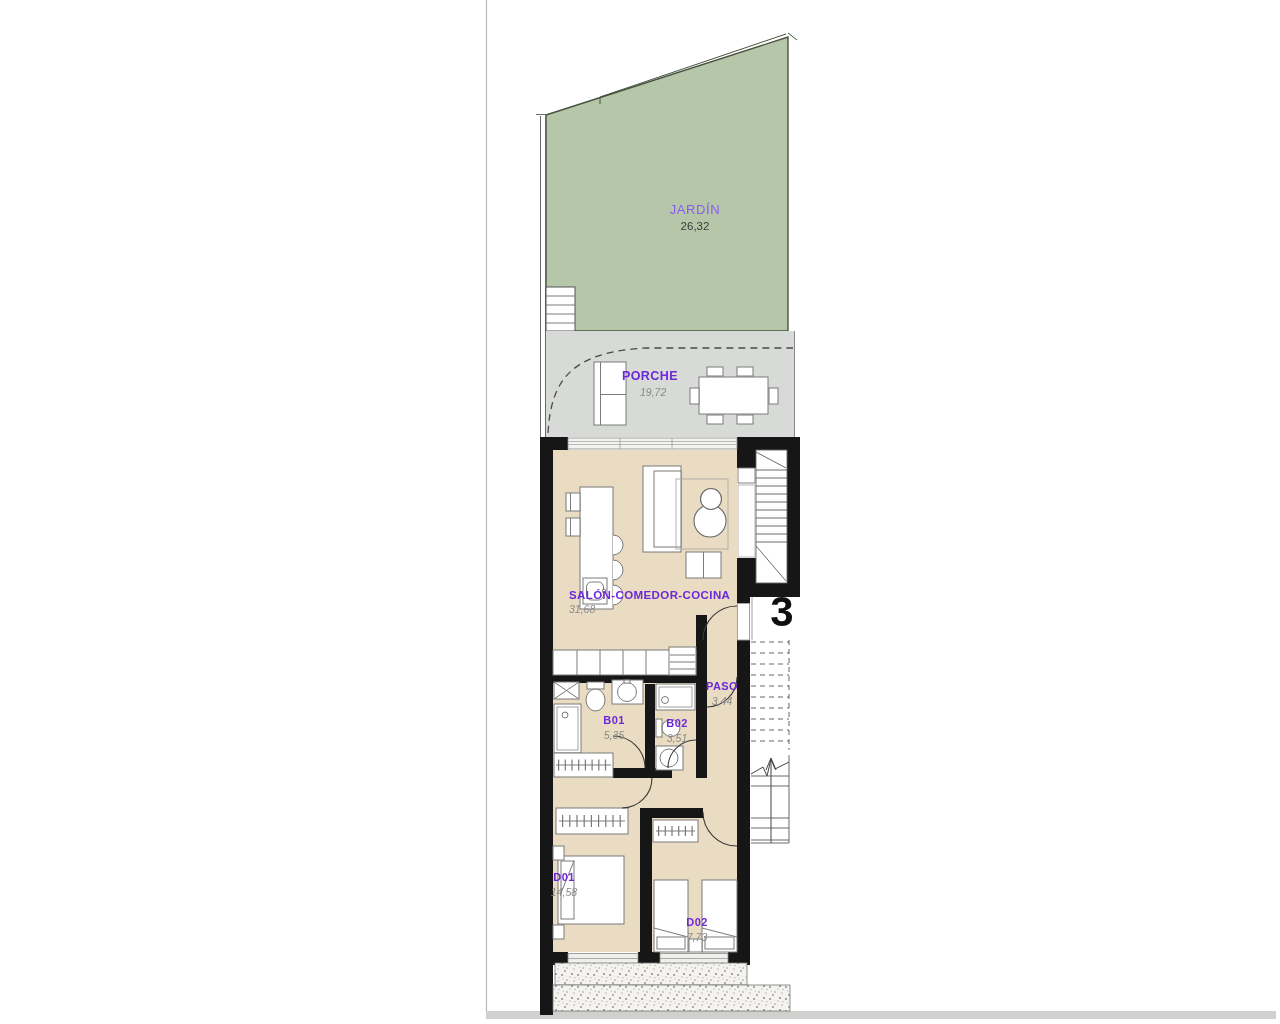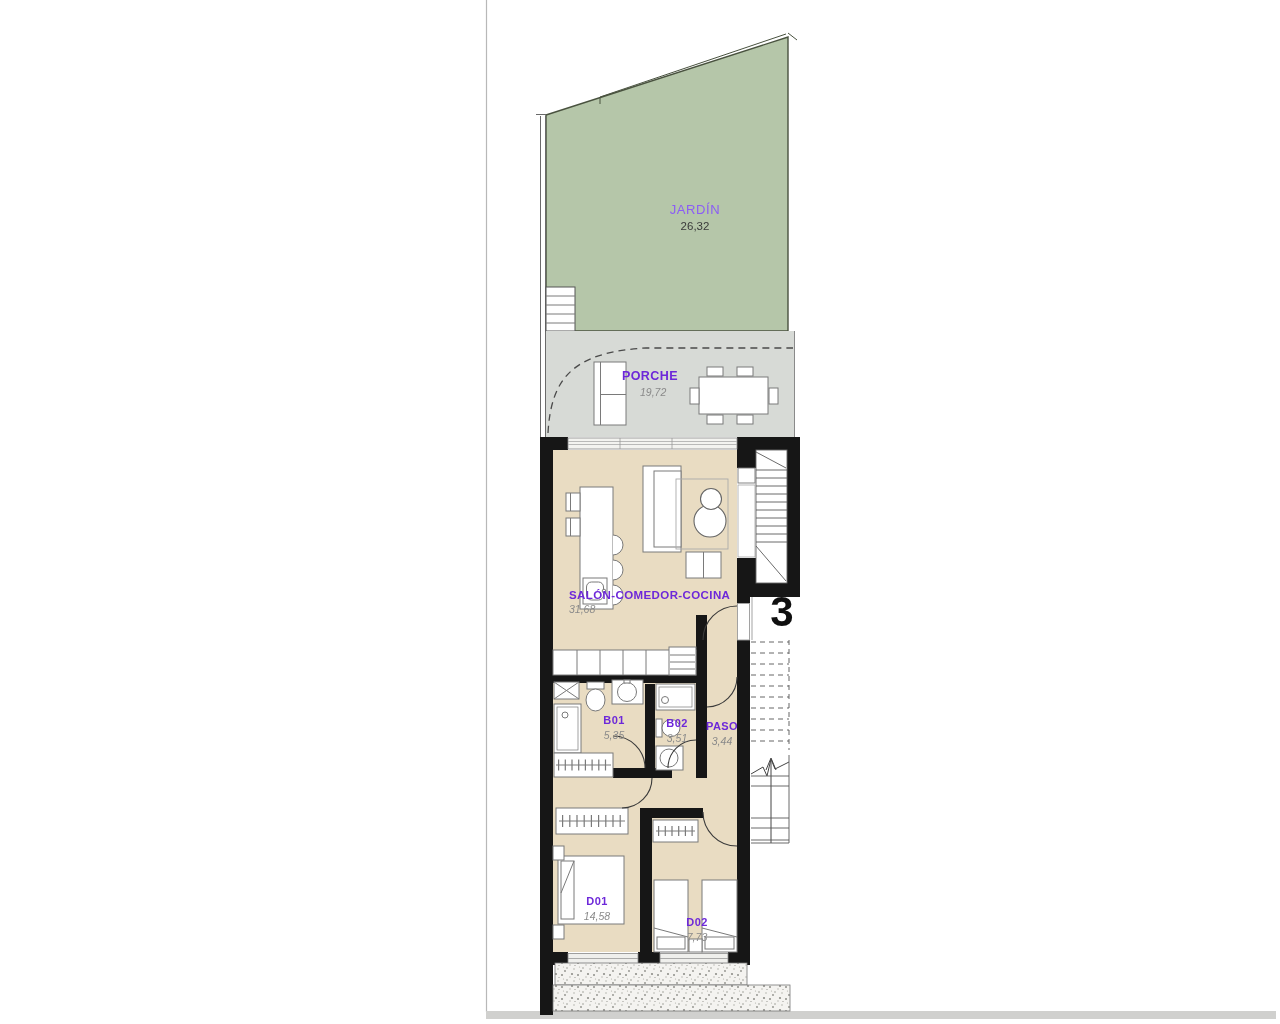--- a/index.html
+++ b/index.html
@@ -336,26 +336,26 @@
 <div class="room-label centered" style="left:594px;top:714px;width:40px;">
   <div class="rl-name">B01</div>
   <div class="rl-area">5,35</div>
 </div>
 
 <div class="room-label centered" style="left:661px;top:717px;width:32px;">
   <div class="rl-name">B02</div>
   <div class="rl-area">3,51</div>
 </div>
 
-<div class="room-label centered" style="left:702px;top:720px;width:40px;">
+<div class="room-label centered" style="left:702px;top:680px;width:40px;">
   <div class="rl-name">PASO</div>
   <div class="rl-area">3,44</div>
 </div>
 
-<div class="room-label centered" style="left:576px;top:871px;width:42px;margin-top:24px;">
+<div class="room-label centered" style="left:543px;top:871px;width:42px;">
   <div class="rl-name">D01</div>
   <div class="rl-area">14,58</div>
 </div>
 
 <div class="room-label centered" style="left:676px;top:916px;width:42px;">
   <div class="rl-name">D02</div>
   <div class="rl-area">7,73</div>
 </div>
 
 <div class="unit-number" style="left:757px;top:588px;width:50px;">3</div>

